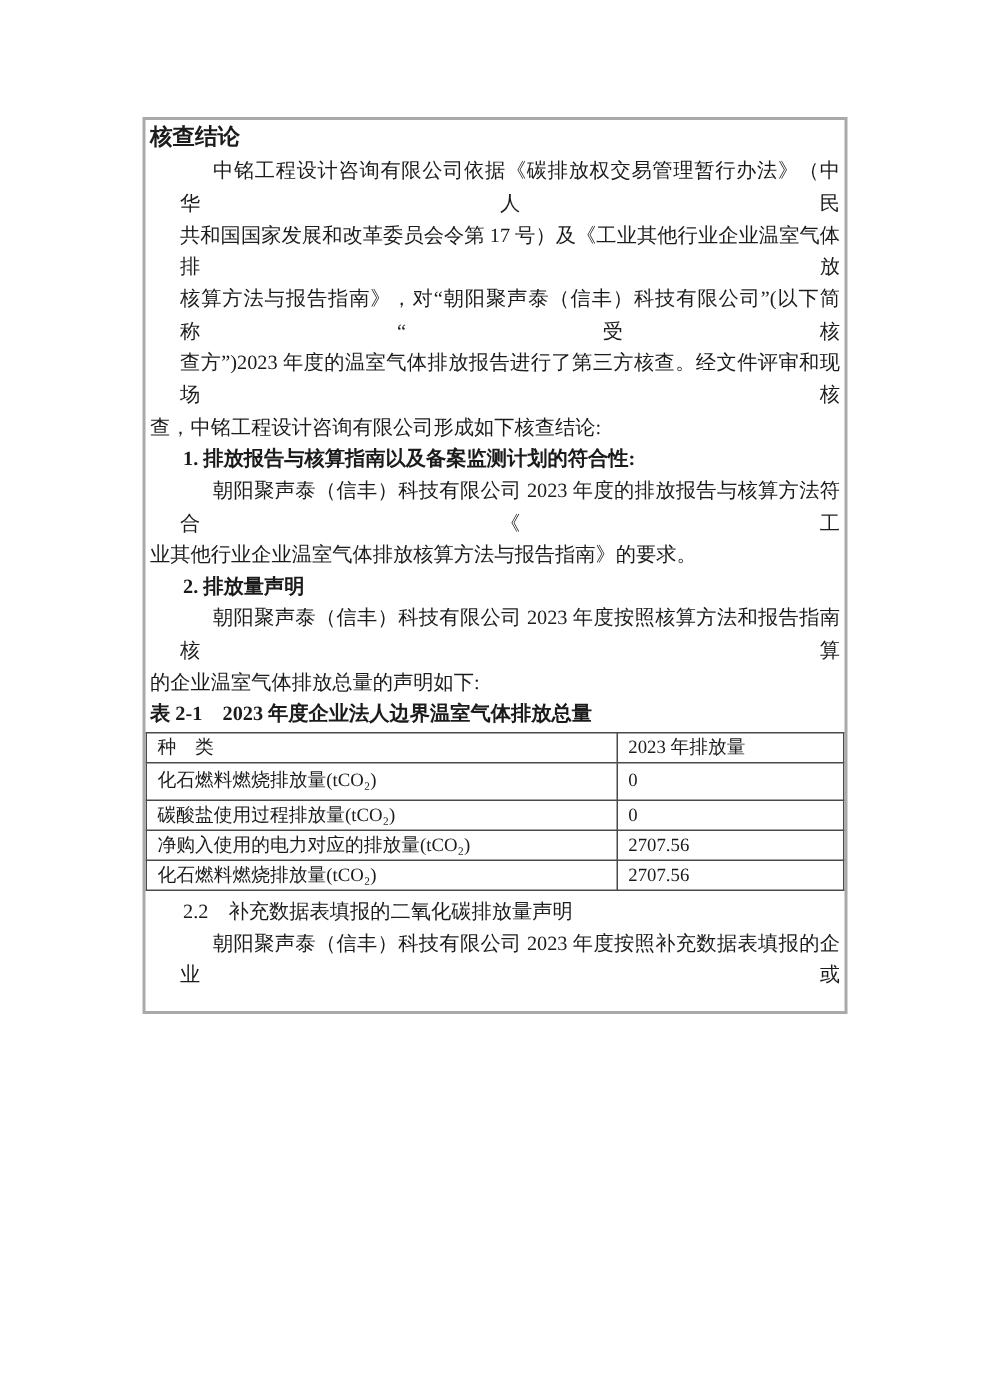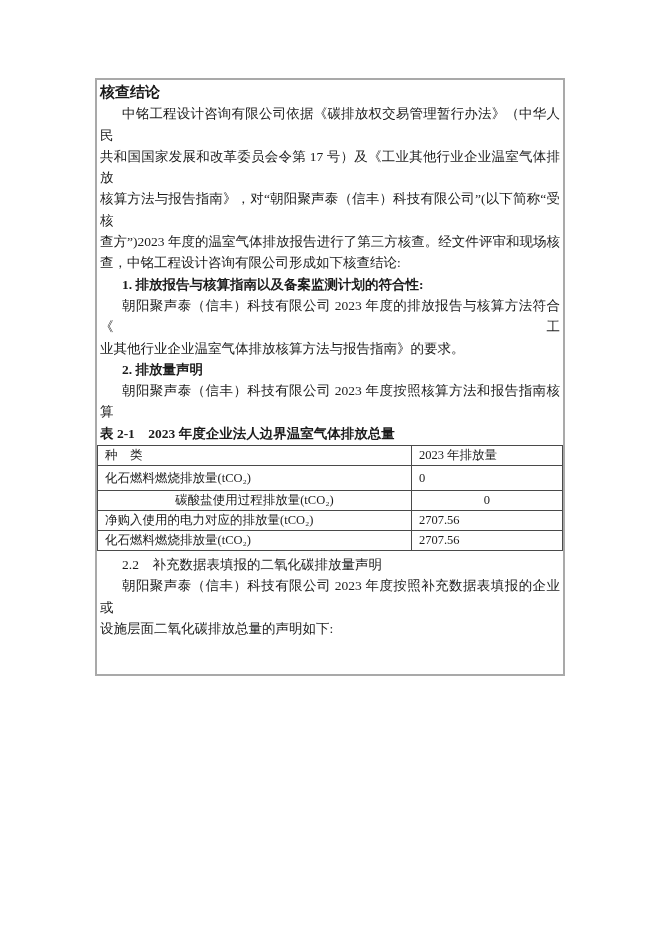--- a/index.html
+++ b/index.html
@@ -31,40 +31,40 @@
   }
   .line {
     font-size: 13.5px;
     line-height: 21.3px;
     padding: 0 3px;
     white-space: pre-wrap;
   }
   .t  { font-weight: bold; font-size: 15px; }
   .b  { font-weight: bold; }
   .ind { text-indent: 22px; }
-  .j  { text-align: justify; text-align-last: justify; }
+  .j  { text-align: justify; text-align-last: justify; margin-left: 20px; }
   table {
     width: 100%;
     border-collapse: collapse;
     table-layout: fixed;
   }
   td {
     border: 1px solid #4a4a4a;
     font-size: 12.5px;
     padding: 1px 7px;
     vertical-align: middle;
     overflow: hidden;
     white-space: pre-wrap;
   }
   .tb1 { margin: 1px 0 3px; padding-left: 8px; }
   .tb1 .c0 { width: 67.5%; }
   .tb1 .c1 { width: 32.5%; }
   .tb1 tr.r0 { height: 19px; }
   .tb1 tr.r1 { height: 25px; }
-  .tb1 tr.r2 { height: 17px; text-align: center; }
+  .tb1 tr.r2 { height: 17px; }
   .tb1 tr.r3 { height: 16px; }
   .tb1 tr.r4 { height: 16px; }
 </style>
 </head>
 <body>
 
 <div class="page">
   <div class="doc-box">
 
     <div class="line t">核查结论</div>
@@ -74,20 +74,21 @@
     <div class="line j">核算方法与报告指南》，对“朝阳聚声泰（信丰）科技有限公司”(以下简称“受核</div>
     <div class="line j">查方”)2023 年度的温室气体排放报告进行了第三方核查。经文件评审和现场核</div>
     <div class="line">查，中铭工程设计咨询有限公司形成如下核查结论:</div>
 
     <div class="line ind b">1. 排放报告与核算指南以及备案监测计划的符合性:</div>
     <div class="line ind j">朝阳聚声泰（信丰）科技有限公司 2023 年度的排放报告与核算方法符合《工</div>
     <div class="line">业其他行业企业温室气体排放核算方法与报告指南》的要求。</div>
 
     <div class="line ind b">2. 排放量声明</div>
     <div class="line ind j">朝阳聚声泰（信丰）科技有限公司 2023 年度按照核算方法和报告指南核算</div>
+    <div class="line">的企业温室气体排放总量的声明如下:</div>
 
     <div class="line b">表 2-1　2023 年度企业法人边界温室气体排放总量</div>
 
     <table class="tb1">
       <colgroup>
           <col class="c0">
           <col class="c1">
         </colgroup>
       <tbody>
         <tr class="r0">
@@ -108,16 +109,15 @@
         </tr>
         <tr class="r4">
           <td>化石燃料燃烧排放量(tCO₂)</td>
           <td>2707.56</td>
         </tr>
       </tbody>
     </table>
 
     <div class="line ind">2.2　补充数据表填报的二氧化碳排放量声明</div>
     <div class="line ind j">朝阳聚声泰（信丰）科技有限公司 2023 年度按照补充数据表填报的企业或</div>
-    <div class="line">设施层面二氧化碳排放总量的声明如下:</div>
 
   </div>
 </div>
 
 </body></html>

